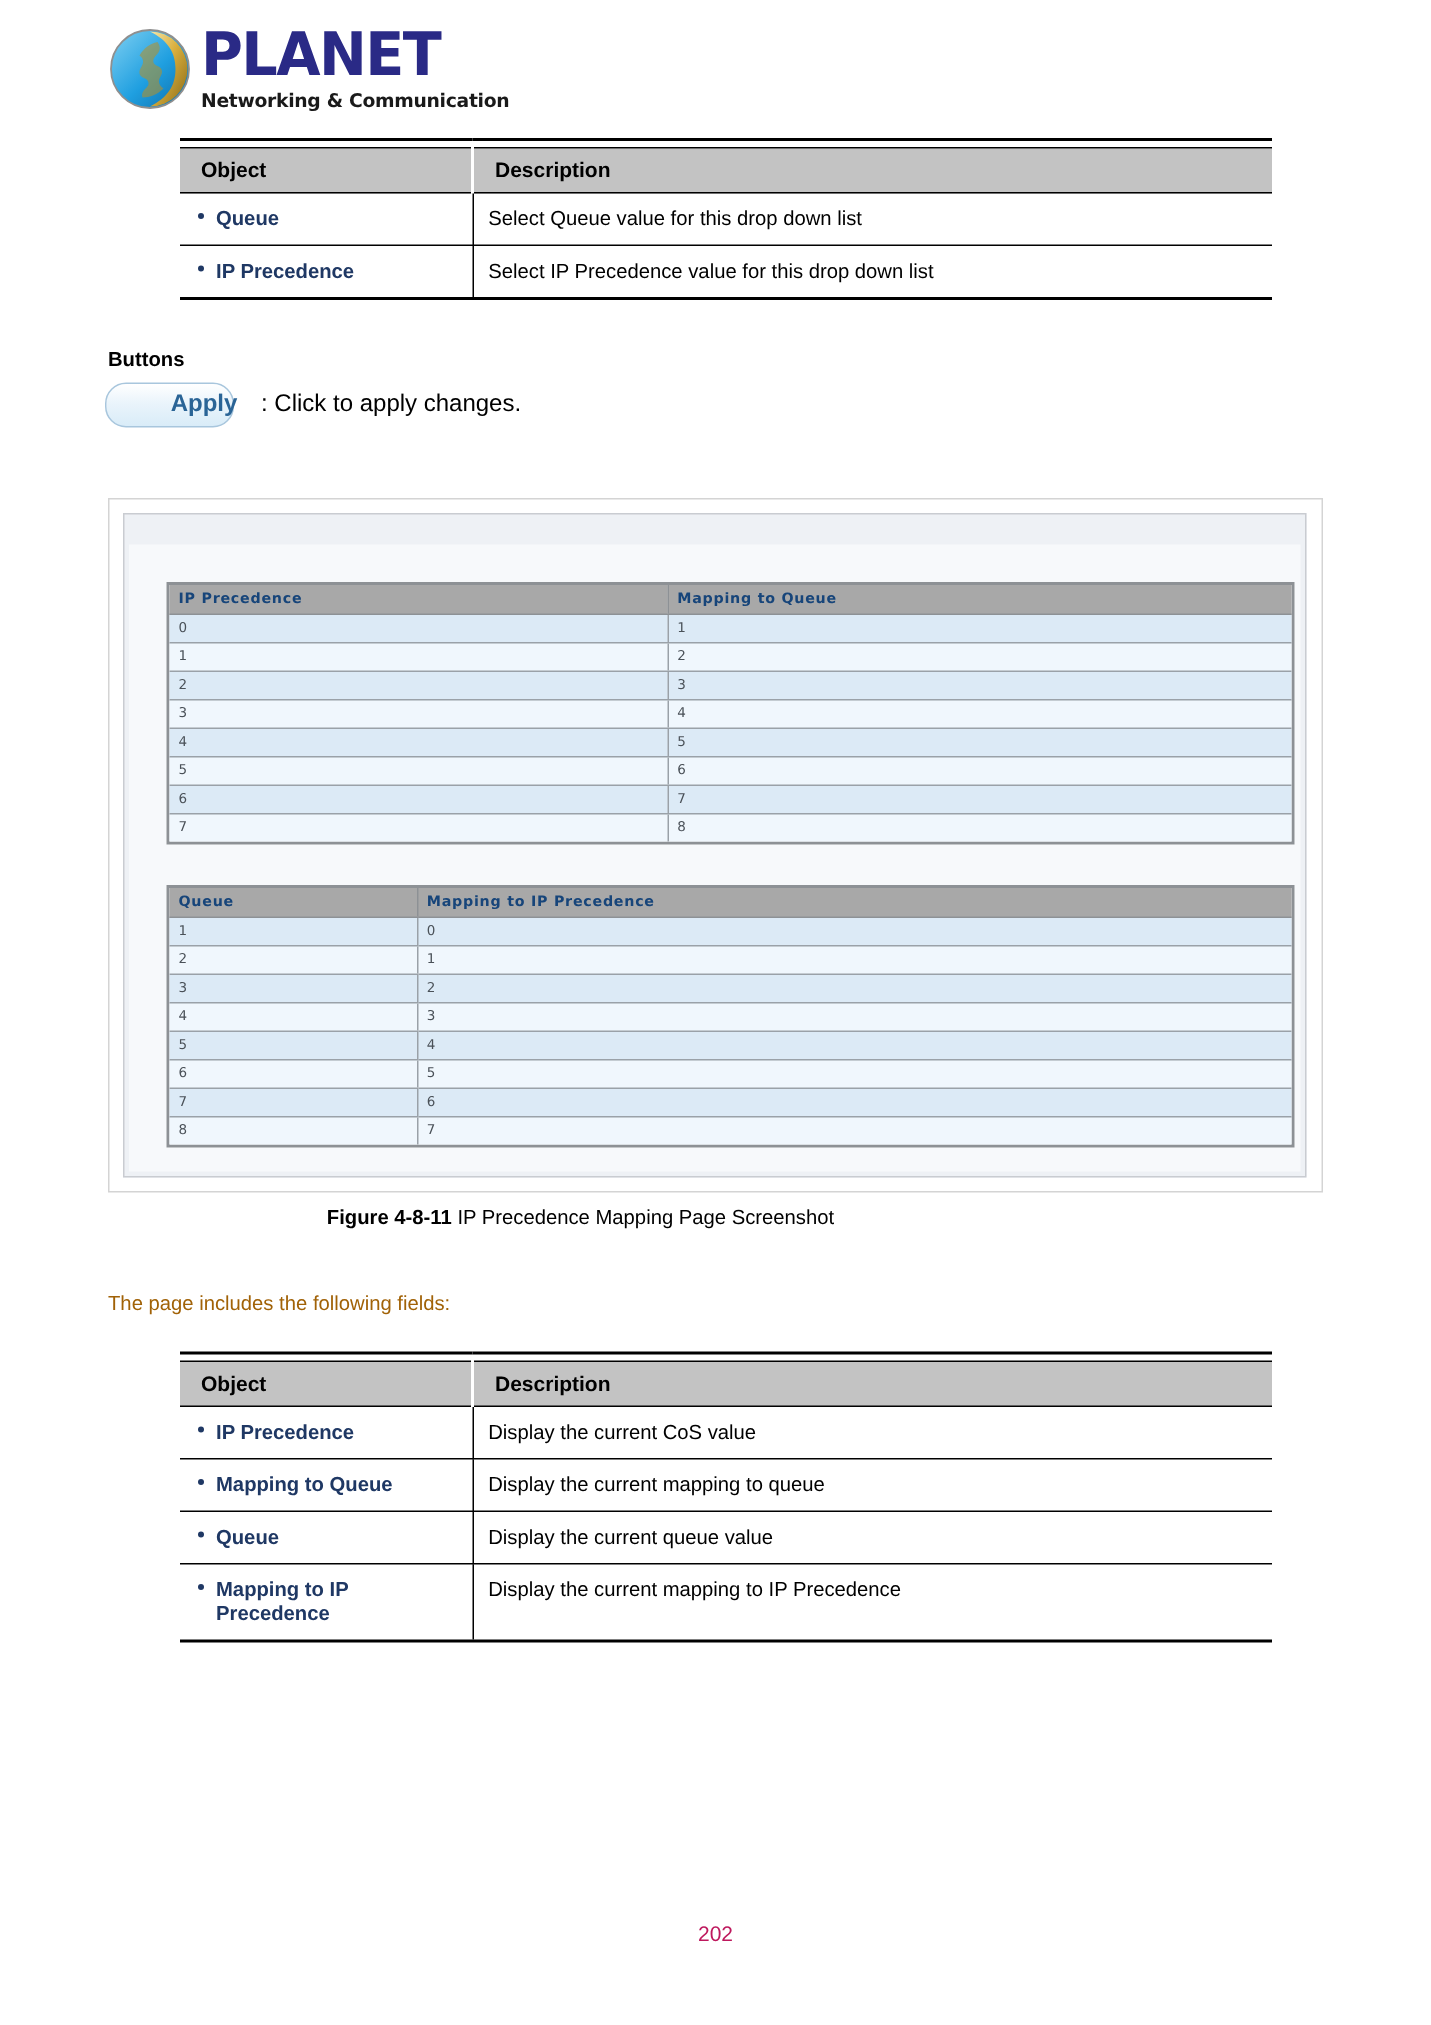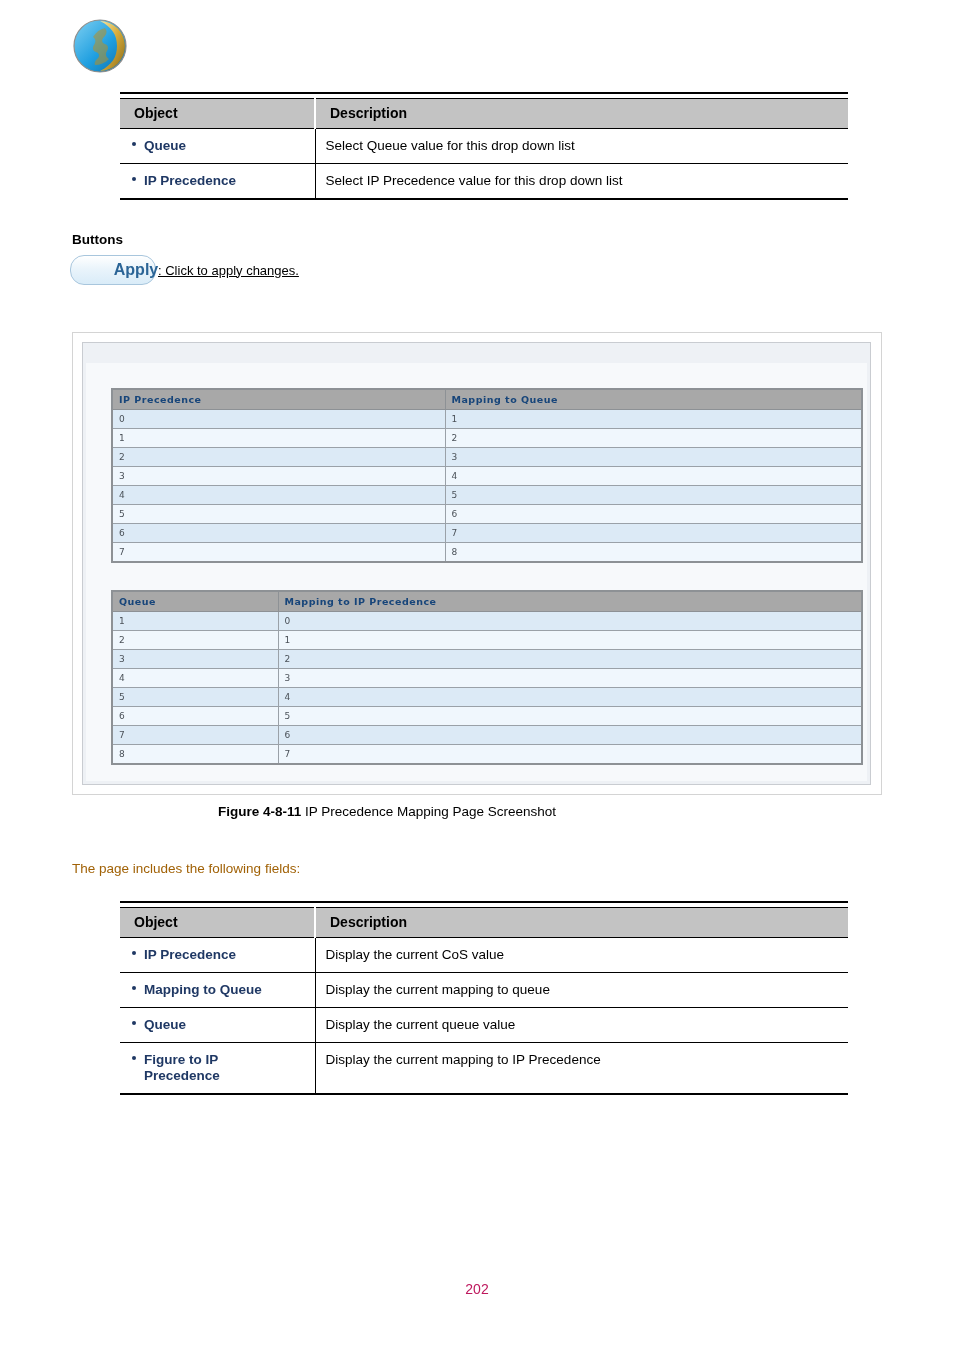--- a/index.html
+++ b/index.html
@@ -142,24 +142,23 @@
     font-size: 16px;
     font-weight: bold;
     display: flex;
     align-items: center;
     justify-content: center;
     box-sizing: border-box;
     font-family: "Liberation Sans", sans-serif;
     padding-left: 46px;
   }
   .apply-caption {
-    font-size: 13px;
-    margin-left: 2px;
+    font-size: 16px;
+    margin-left: 18px;
     color: #000;
-    text-decoration: underline;
   }
 
   
   .shot {
     position: absolute;
     left: 72px;
     top: 332px;
     width: 810px;
     height: 463px;
     background: #ffffff;
@@ -298,20 +297,24 @@
         <stop offset="45%" stop-color="#d9ae3c"></stop>
         <stop offset="100%" stop-color="#8a6a18"></stop>
       </linearGradient>
     </defs>
     <circle cx="28" cy="28" r="26" fill="url(#gGold)"></circle>
     <path d="M28 2 A26 26 0 0 0 28 54 A26 26 0 0 0 28 2 Z" fill="url(#gBlue)"></path>
     <path d="M28 3 A25 25 0 0 1 28 53 C40 47 45 39 45 28 C45 17 40 9 28 3 Z" fill="url(#gGold)"></path>
     <path d="M33 10 c3 4 1 7 -1 9 c-3 3 -2 6 1 7 c3 1 4 4 2 7 c-2 3 -1 6 2 8 c-4 4 -9 6 -14 6 c-1 -3 1 -5 3 -7 c2 -2 1 -5 -2 -6 c-3 -1 -4 -4 -2 -7 c2 -3 2 -6 -1 -8 c3 -5 7 -8 12 -9 z" fill="#b98f22" opacity="0.55"></path>
     <circle cx="28" cy="28" r="26" fill="none" stroke="#8f8f8f" stroke-width="1.2"></circle>
   </svg>
+  <div class="logo-text">
+    <div class="logo-planet">PLANET</div>
+    <div class="logo-sub">Networking &amp; Communication</div>
+  </div>
 </div>
 
 <table class="objtable" id="table-top" style="left:120px; top:92px; width:728px;">
   <colgroup>
       <col style="width:195px">
       <col style="width:533px">
     </colgroup>
   <tbody>
     <tr class="topline">
         <td colspan="2"></td>
@@ -487,21 +490,21 @@
     <tr>
       <td class="obj">
         <span class="bullet"></span>
         <span>Queue</span>
       </td>
       <td class="desc">Display the current queue value</td>
     </tr>
     <tr class="last">
       <td class="obj">
         <span class="bullet"></span>
-        <span>Figure to IP</span>
+        <span>Mapping to IP</span>
         <span class="l2">Precedence</span>
       </td>
       <td class="desc">Display the current mapping to IP Precedence</td>
     </tr>
   </tbody>
 </table>
 
 <div class="pageno">202</div>
 
 </body></html>

